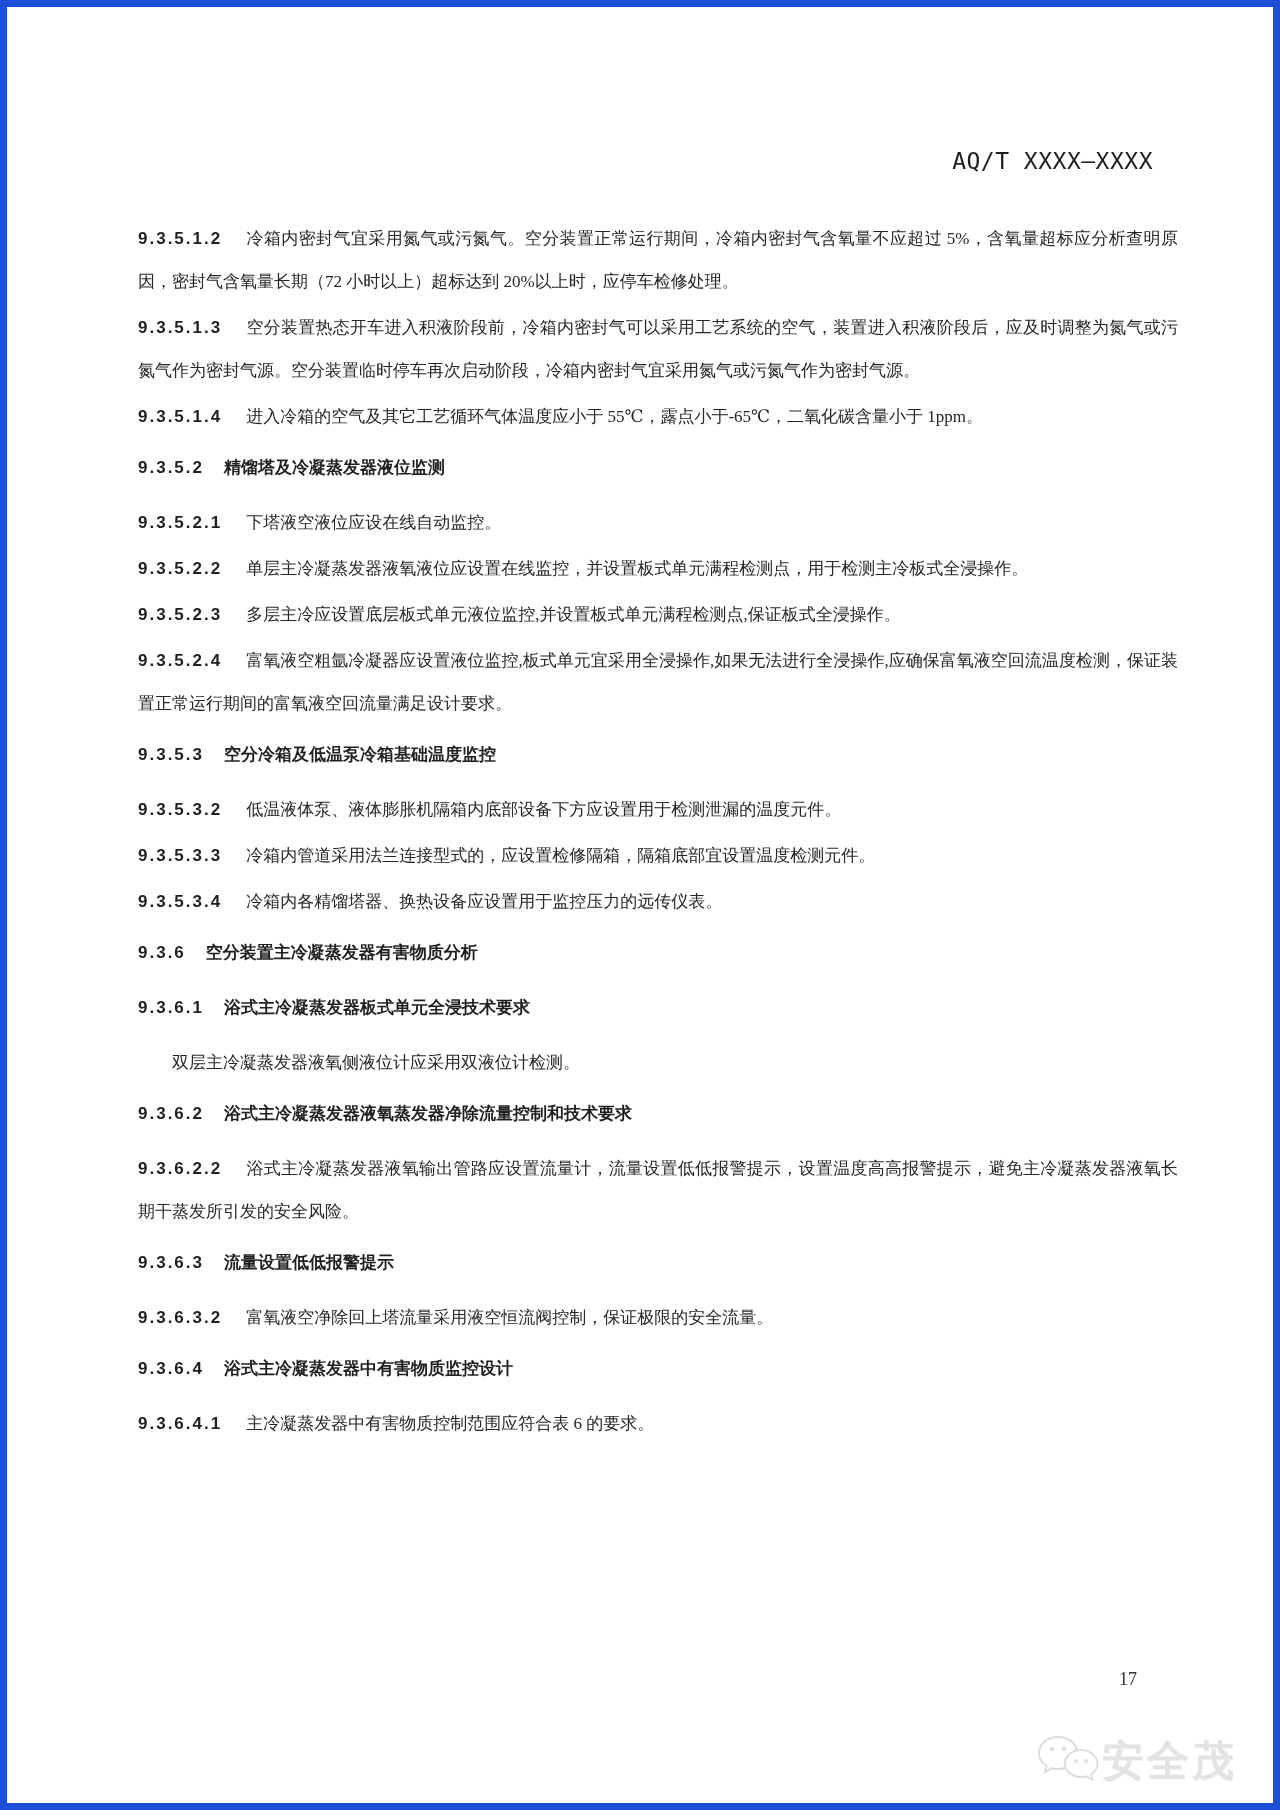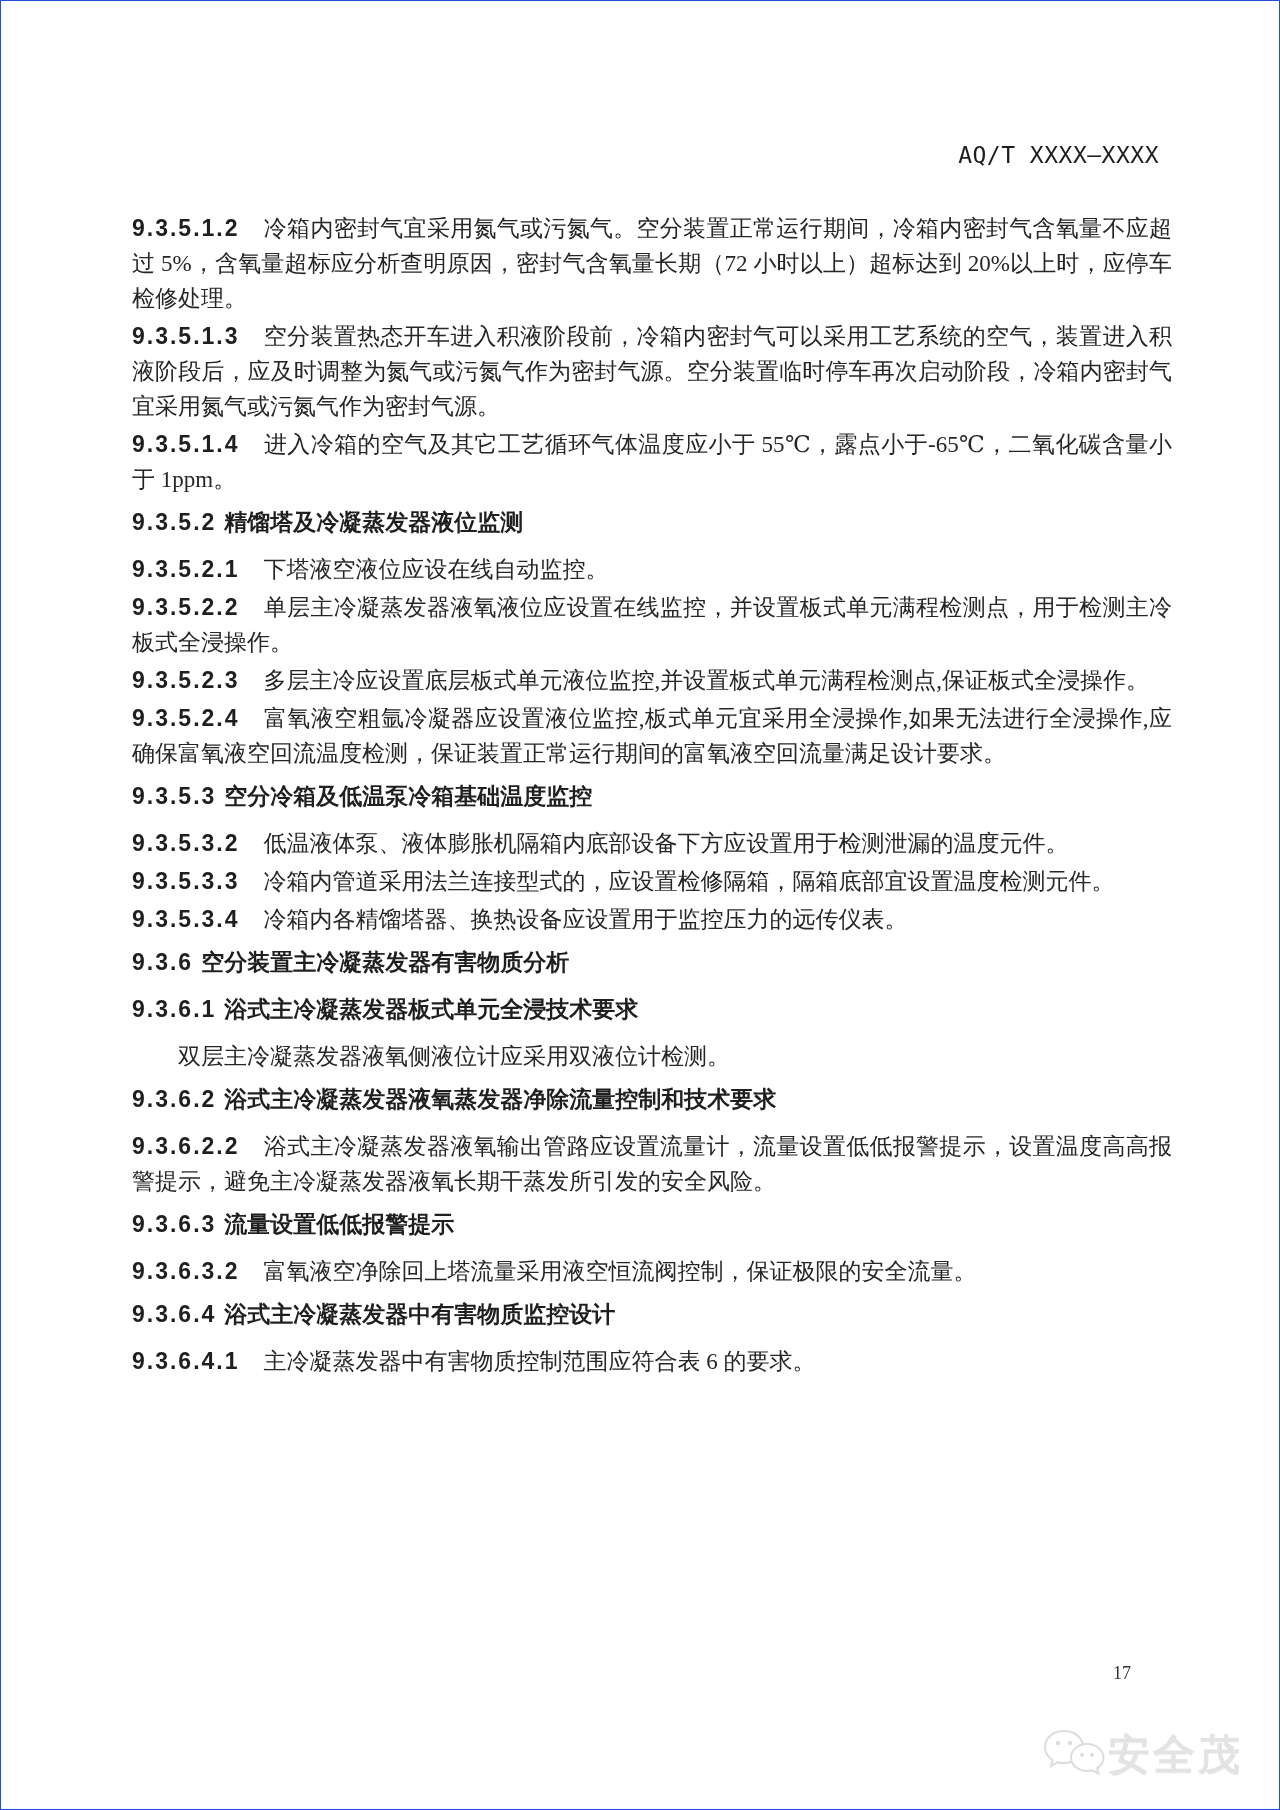--- a/index.html
+++ b/index.html
@@ -1,21 +1,21 @@
 <!DOCTYPE html>
 <html><head>
 <meta charset="utf-8">
 <style>
   html,body{margin:0;padding:0;background:#ffffff;}
   .page{
     position:relative;
     width:1280px;height:1810px;
     background:#ffffff;
     box-sizing:border-box;
-    border:1px solid #1d4ed8;
+    border:7px solid #1d4ed8;
     font-family:"Liberation Serif","DejaVu Serif",serif;
     color:#262626;
     overflow:hidden;
   }
   .doc-header{
     position:absolute;
     top:141px;right:120px;
     font-family:"DejaVu Sans Mono","Liberation Mono",monospace;
     font-size:23px;
     letter-spacing:0.5px;
@@ -23,42 +23,42 @@
     white-space:nowrap;
   }
   .content{
     position:absolute;
     top:210px;left:131px;
     width:1040px;
     text-align:justify;
   }
   .content p{
     margin:0 0 3px 0;
-    font-size:23px;
-    line-height:35px;
+    font-size:17px;
+    line-height:43px;
   }
   .content p.heading{
     font-family:"Liberation Sans","DejaVu Sans",sans-serif;
     font-weight:bold;
     color:#1f1f1f;
     margin:8px 0 12px 0;
     text-align:left;
   }
   .content p.indent-para{
     text-indent:2em;
   }
   .num{
     font-family:"Liberation Sans","DejaVu Sans",sans-serif;
     font-weight:bold;
     color:#1f1f1f;
     letter-spacing:2px;
     margin-right:24px;
     white-space:nowrap;
   }
-  .heading .num{margin-right:8px;}
+  .heading .num{margin-right:20px;}
   .page-number{
     position:absolute;
     top:1662px;left:1112px;
     font-size:18px;
     color:#333333;
   }
   .watermark{
     position:absolute;
     top:1726px;right:36px;
     display:flex;

